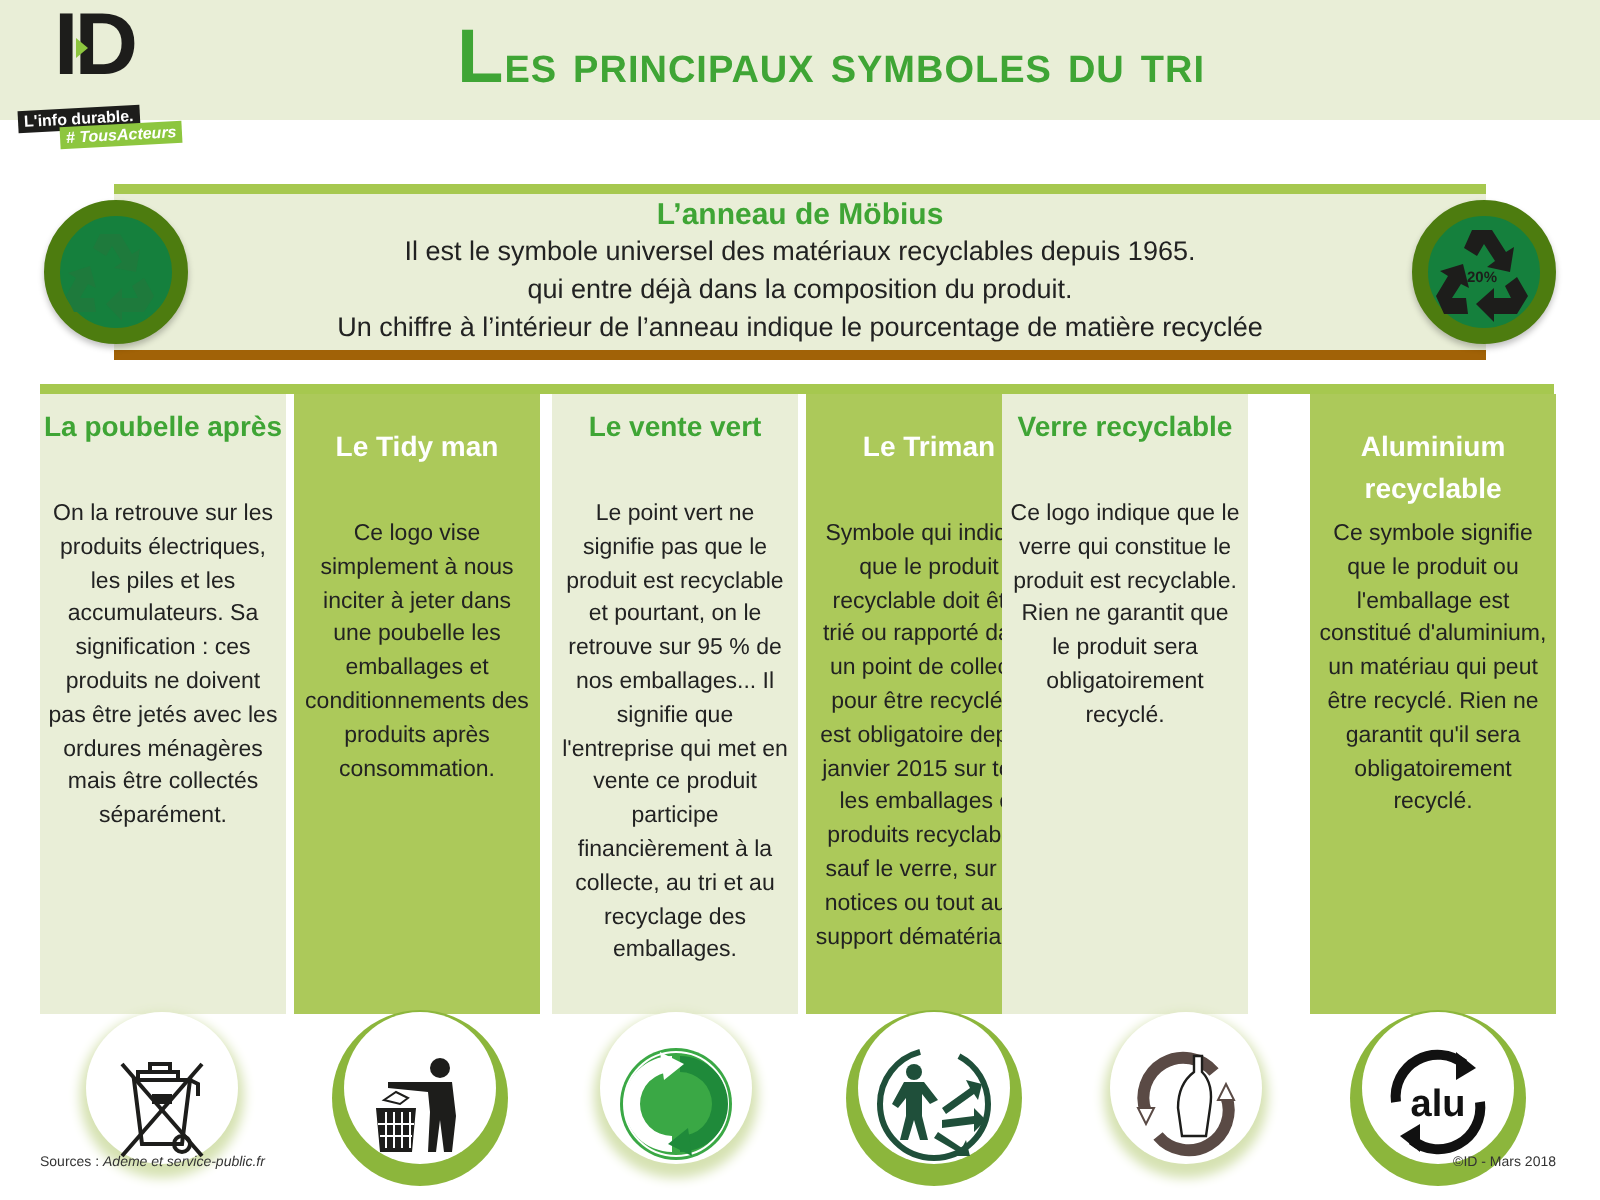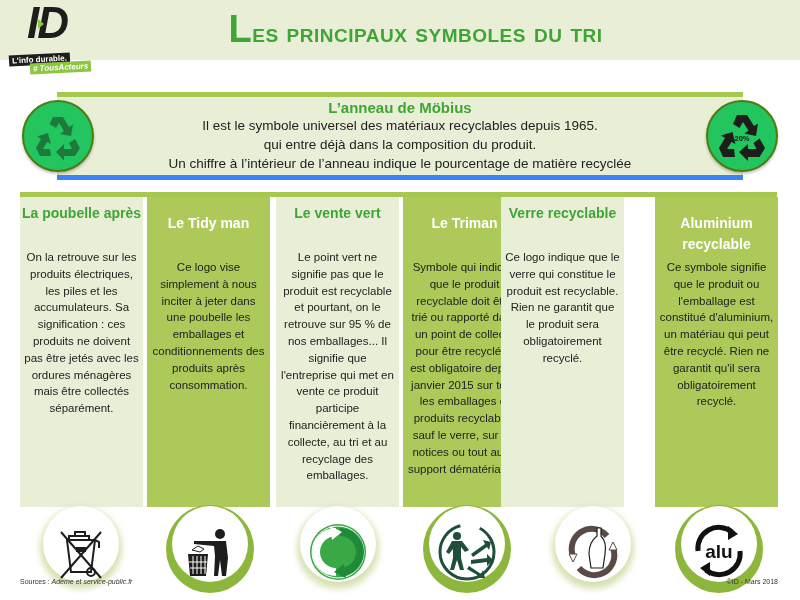--- a/index.html
+++ b/index.html
@@ -1,33 +1,33 @@
 <!DOCTYPE html>
 <html><head>
 <meta charset="utf-8">
 <style>
   * { box-sizing: border-box; margin: 0; padding: 0; }
   html, body { width: 800px; height: 600px; background: #ffffff; overflow: hidden; }
   body { font-family: "Liberation Sans", "DejaVu Sans", sans-serif; position: relative; color: #222; }
 
   .top-band { position: absolute; left: 0; top: 0; width: 800px; height: 60px; background: #e9eed7; }
   .logo { position: absolute; left: 0; top: 0; width: 100px; height: 80px; }
-  .logo-id { position: absolute; left: 27px; top: 6px; font-family: "Liberation Sans", sans-serif; font-weight: 900; font-size: 44px; line-height: 34px; color: #1d1d1b; letter-spacing: -2px; font-style: italic; }
+  .logo-id { position: absolute; left: 27px; top: 6px; font-family: "Liberation Sans", sans-serif; font-weight: 900; font-size: 44px; line-height: 34px; color: #1d1d1b; letter-spacing: -2px; }
   .logo-id .tri { position: absolute; left: 11px; top: 13px; width: 0; height: 0; border-top: 5px solid transparent; border-bottom: 5px solid transparent; border-left: 6px solid #8dc63f; }
   .logo-tag1 { position: absolute; left: 9px; top: 54px; background: #1d1d1b; color: #fff; font-size: 8px; font-weight: bold; padding: 1px 3px; transform: rotate(-3deg); white-space: nowrap; }
   .logo-tag2 { position: absolute; left: 30px; top: 62px; background: #8dc63f; color: #fff; font-size: 8px; font-weight: bold; font-style: italic; padding: 1px 3px; transform: rotate(-3deg); white-space: nowrap; }
 
   .title { position: absolute; left: 0; top: 8px; width: 800px; text-align: center; padding-left: 31px; color: #3fa535; font-weight: 900; font-size: 27px; font-variant: small-caps; letter-spacing: 0.5px; }
   .title span.big { font-size: 38px; }
 
-  .mobius-box { position: absolute; left: 57px; top: 92px; width: 686px; height: 88px; background: #e9eed7; border-top: 5px solid #a6c84f; border-bottom: 5px solid #3b82f6; }
+  .mobius-box { position: absolute; left: 57px; top: 92px; width: 686px; height: 88px; background: #e9eed7; border-top: 5px solid #a6c84f; border-bottom: 5px solid #a16207; }
   .mobius-title { text-align: center; color: #3fa535; font-weight: bold; font-size: 15px; margin-top: 2px; }
   .mobius-line { text-align: center; font-size: 13.5px; line-height: 19px; color: #222; }
 
-  .badge { position: absolute; width: 72px; height: 72px; border-radius: 50%; background: #22c55e; border: 2px solid #4d7c0f; box-shadow: 0 2px 3px rgba(0,0,0,0.25); display: flex; align-items: center; justify-content: center; }
+  .badge { position: absolute; width: 72px; height: 72px; border-radius: 50%; background: #15803d; border: 8px solid #4d7c0f; box-shadow: 0 2px 3px rgba(0,0,0,0.25); display: flex; align-items: center; justify-content: flex-start; }
   .badge-left { left: 22px; top: 100px; }
   .badge-right { left: 706px; top: 100px; }
 
   .columns-band { position: absolute; left: 20px; top: 192px; width: 757px; height: 5px; background: #a6c84f; }
   .col { position: absolute; top: 197px; width: 123px; height: 310px; text-align: center; }
   .col.light { background: #e9eed7; }
   .col.dark { background: #acc95a; }
   .col-title { font-weight: bold; font-size: 14px; line-height: 21px; margin-top: 6px; height: 42px; }
   .col.light .col-title { color: #3fa535; }
   .col.dark .col-title { color: #ffffff; margin-top: 16px; }

